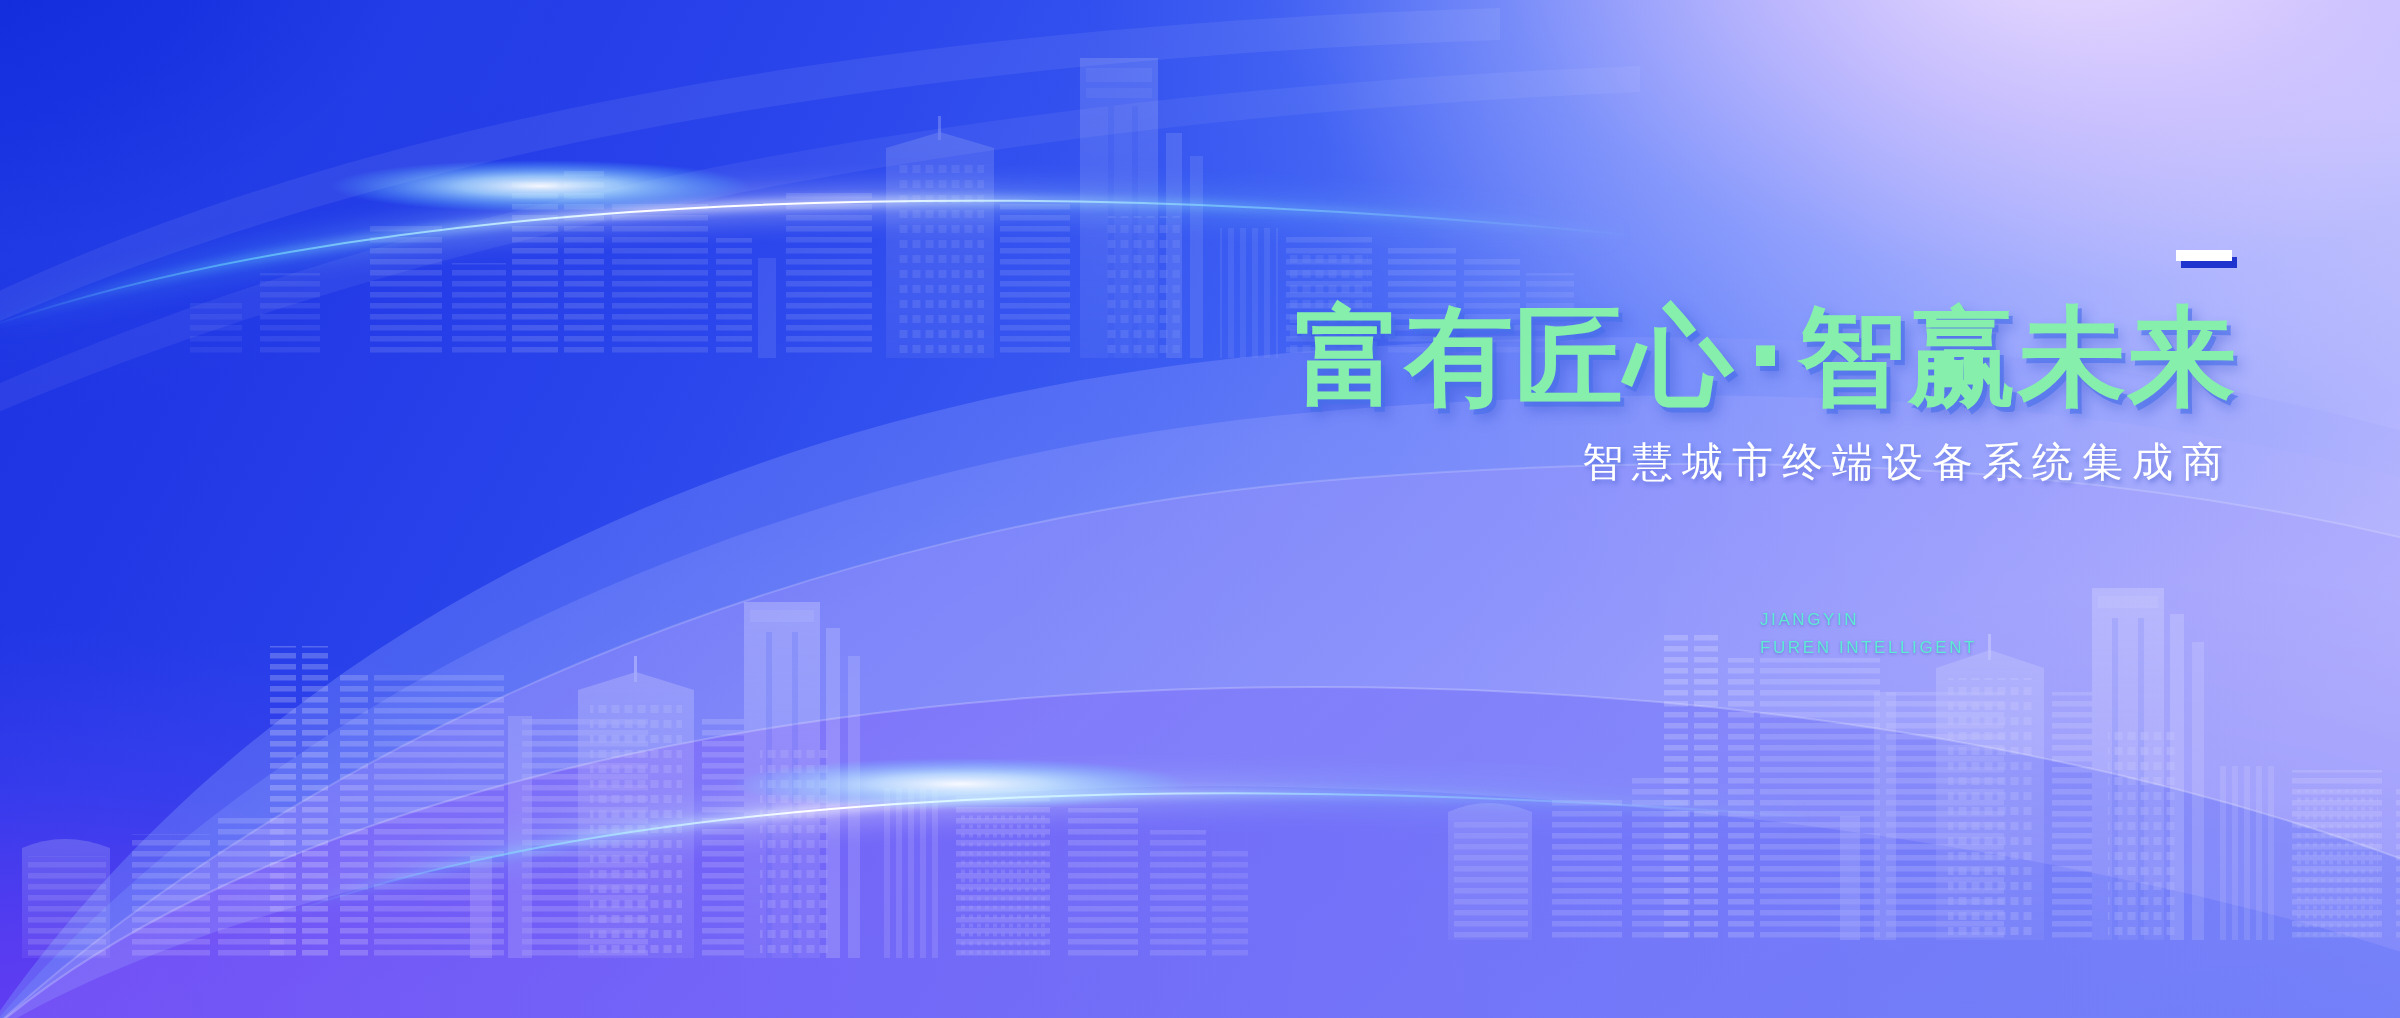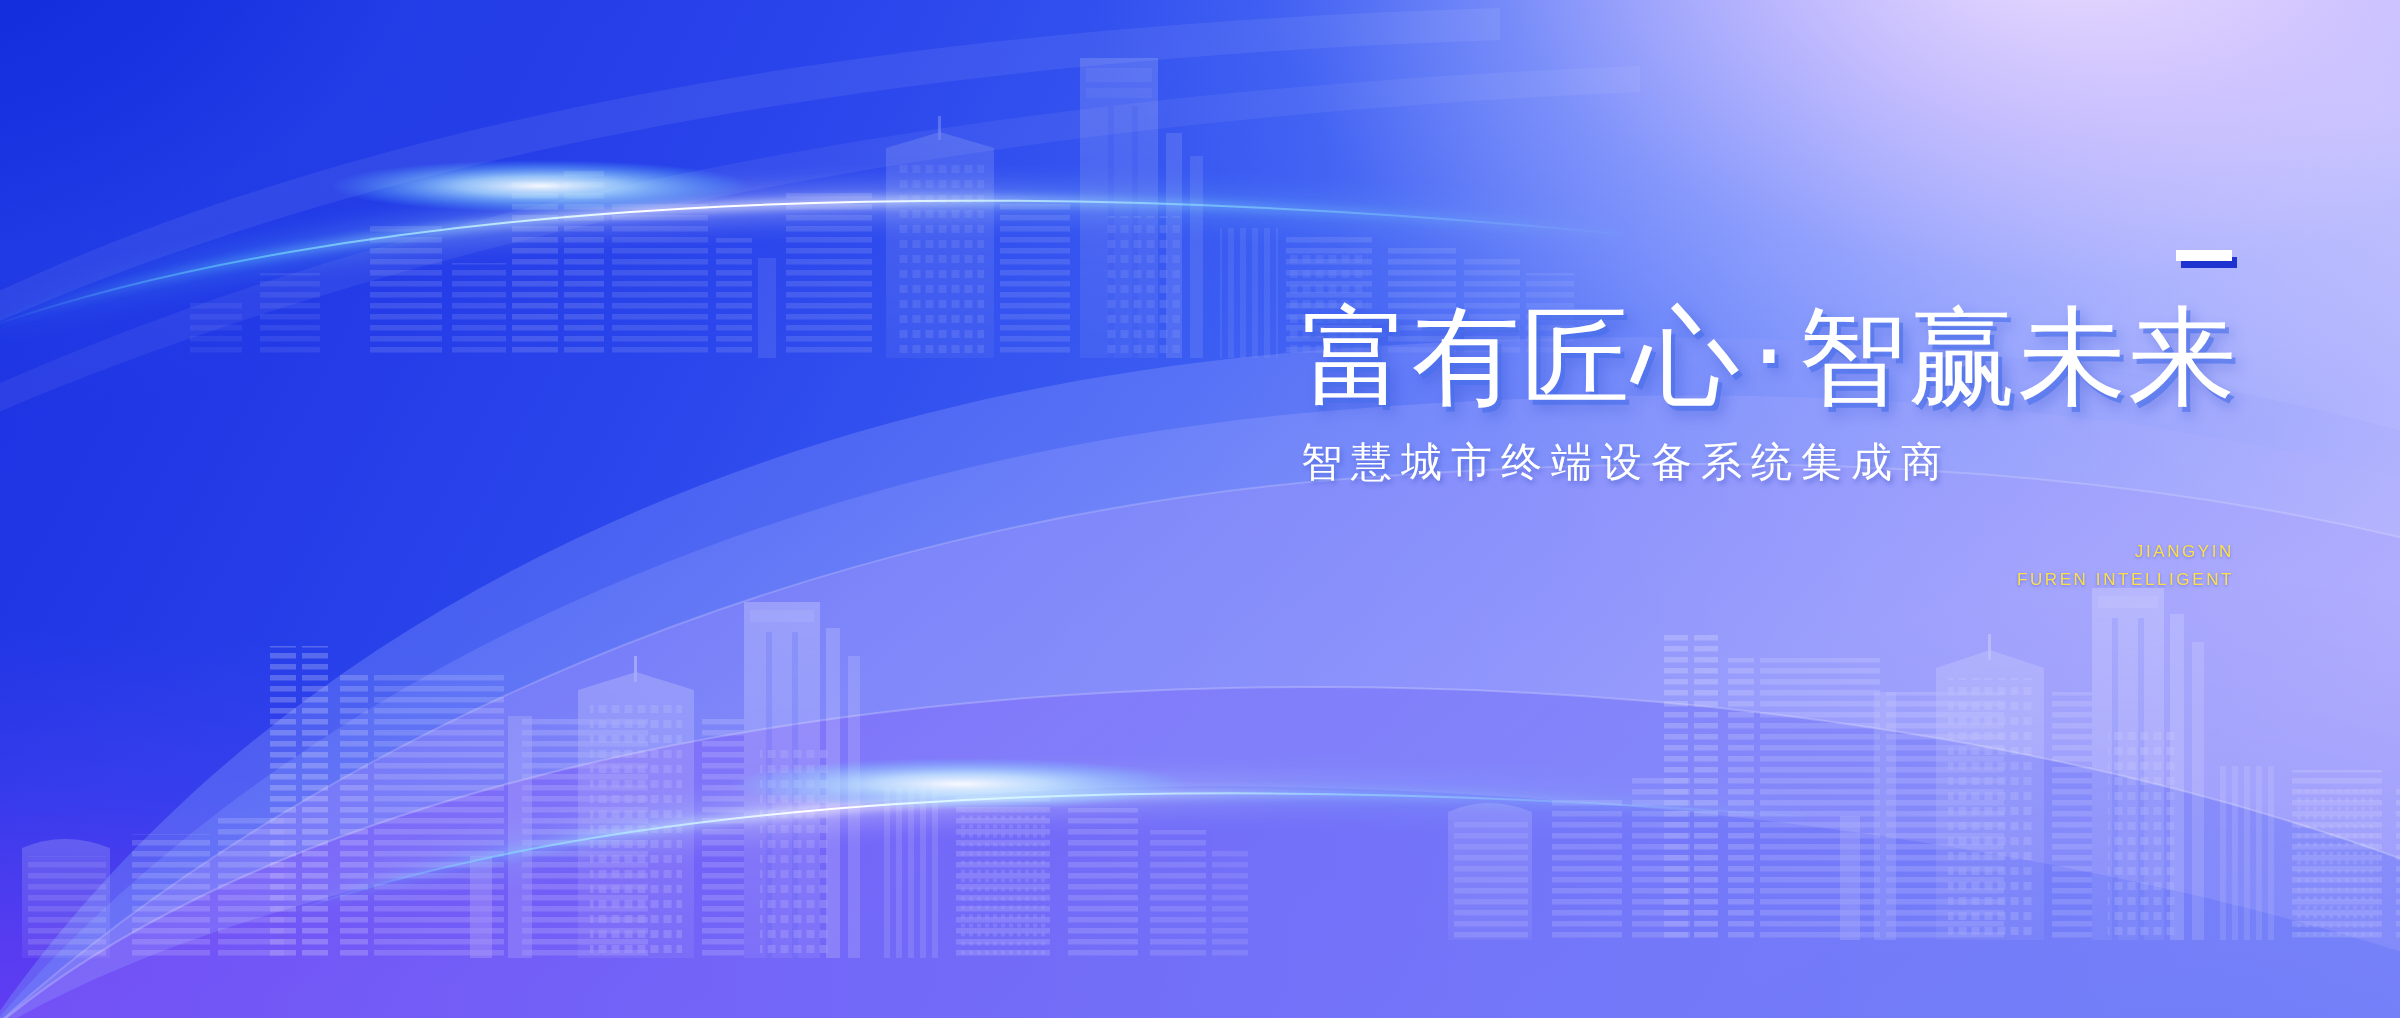--- a/index.html
+++ b/index.html
@@ -54,49 +54,48 @@
   #top-dash{
     display:inline-block;
     width:56px;height:11px;
     background:#ffffff;
     margin-right:18px;margin-bottom:36px;
     box-shadow:5px 7px 0 #1f34cf;
   }
   #headline{
     font-size:108px;
     line-height:1.04;
-    font-weight:normal;
-    color:#ffffff;
+    font-weight:bold;
+    color:#86efac;
     letter-spacing:2px;
     white-space:nowrap;
     text-shadow:
        4px 5px 0 rgba(70,110,235,.60),
        7px 9px 14px rgba(40,70,200,.40);
     margin:0 12px 0 0;
     font-family:"DejaVu Sans","Liberation Sans",sans-serif;
   }
   #headline .dot{ padding:0 10px; }
   #subtitle{
     margin:22px 18px 0 0;
     font-size:41px;
     font-weight:300;
     color:#ffffff;
     letter-spacing:9px;
     white-space:nowrap;
     text-shadow:2px 3px 5px rgba(45,70,190,.45);
     font-family:"DejaVu Sans","Liberation Sans",sans-serif;
-    text-align:center;
   }
   #company{
-    margin:48px 16px 0 0;
-    color:#fde047;
+    margin:116px 16px 0 0;
+    color:#5eead4;
     font-size:17px;
     line-height:1.62;
     letter-spacing:2.6px;
-    text-align:right;
+    text-align:left;
     padding-left:740px;
     font-family:"Liberation Sans","DejaVu Sans",sans-serif;
     text-shadow:0 1px 3px rgba(40,60,170,.45);
   }
   #company div{white-space:nowrap;}
 </style>
 </head>
 <body>
 
 <div id="banner">

